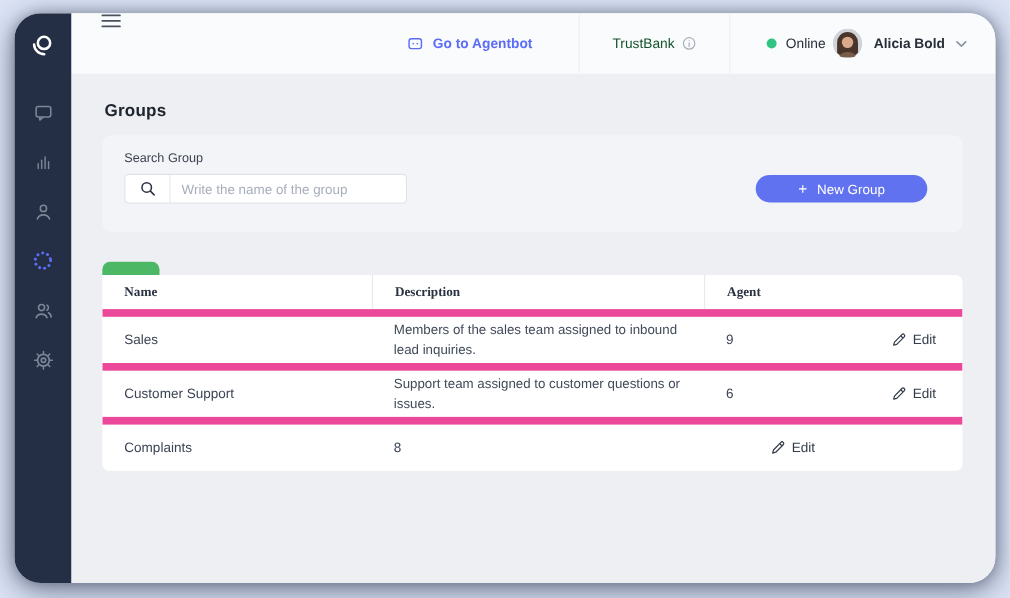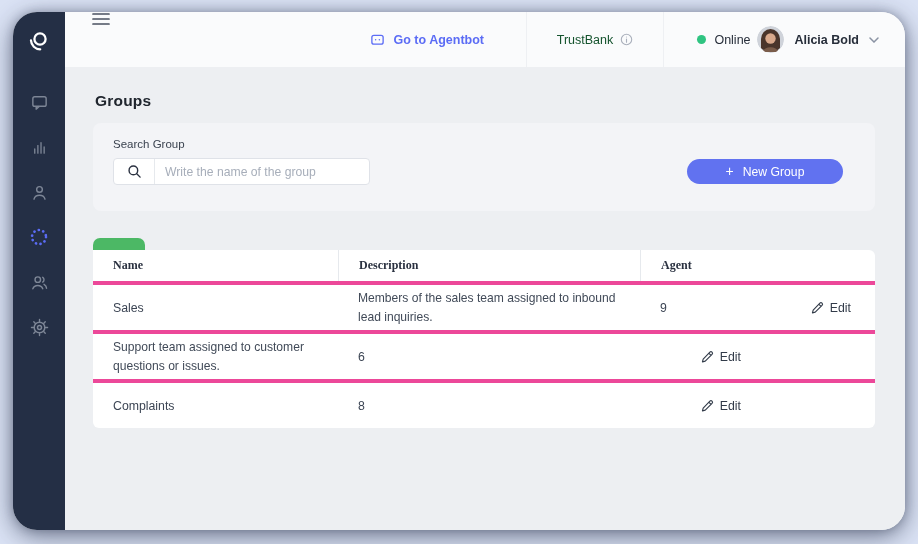--- a/index.html
+++ b/index.html
@@ -70,21 +70,21 @@
     cursor:pointer; font-family:"Liberation Sans", sans-serif;
   }
   .new-group-btn .plus { font-size:14px; font-weight:400; margin-top:-1px; }
   .green-tab { margin-top:27px; width:52px; height:12px; border-radius:7px 7px 0 0; background:#4cb865; }
   
   .table-card { background:#fff; border-radius:0 6px 6px 6px; overflow:hidden; }
   .t-header, .t-row { display:grid; grid-template-columns:245px 302px 125px 1fr; }
   .t-header { height:31px; font-size:12px; font-weight:700; color:#2a3140;font-family:Liberation Serif, serif; }
   .th { display:flex; align-items:center; padding-left:20px; height:100%; }
   .th.with-divider { border-left:1px solid #e6e9ed; }
-  .t-row { height:49px; align-items:center; border-top:4px solid #ec4899; font-size:12.3px; }
+  .t-row { height:49px; align-items:center; border-top:7px solid #ec4899; font-size:12.3px; }
   .cell-name { padding-left:20px; color:#3c4554; }
   .cell-desc { padding-left:20px; padding-right:12px; font-size:12.1px; line-height:1.5; color:#414a58; }
   .cell-agent { padding-left:20px; color:#3c4554; }
   .cell-edit { display:flex; justify-content:flex-end; padding-right:24px; }
   .edit-btn {
     display:flex; align-items:center; gap:6px; background:none; border:none;
     font-size:12.3px; color:#323b49; cursor:pointer; font-family:"Liberation Sans", sans-serif;
   }
   svg { display:block; }
 </style>
@@ -256,20 +256,21 @@
             <path d="M10.6 2.3 a1.6 1.6 0 0 1 2.3 2.3 L5.6 11.9 l-3 .8 .8 -3 z"></path>
             <path d="M9.6 3.6 l2 2"></path>
           </svg>
         </span>
         <span>Edit</span>
       </button>
     </div>
   </div>
 
   <div class="t-row">
+    <div class="cell-name">Customer Support</div>
     <div class="cell-desc">Support team assigned to customer questions or issues.</div>
     <div class="cell-agent">6</div>
     <div class="cell-edit">
       <button class="edit-btn">
         <span>
           <svg viewBox="0 0 15 15" width="14" height="14" fill="none" stroke="#323b49" stroke-width="1.2" stroke-linejoin="round">
             <path d="M10.6 2.3 a1.6 1.6 0 0 1 2.3 2.3 L5.6 11.9 l-3 .8 .8 -3 z"></path>
             <path d="M9.6 3.6 l2 2"></path>
           </svg>
         </span>

